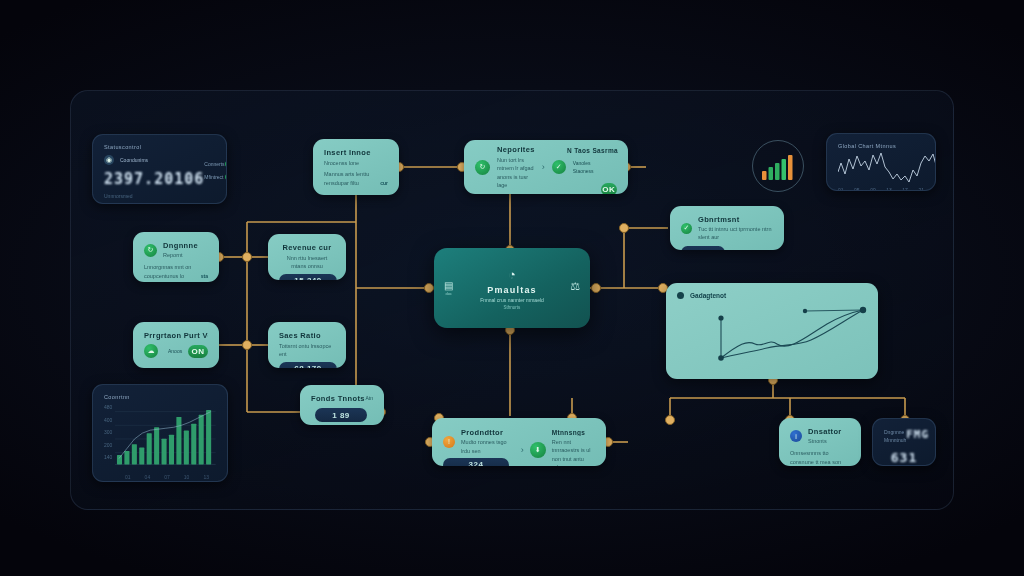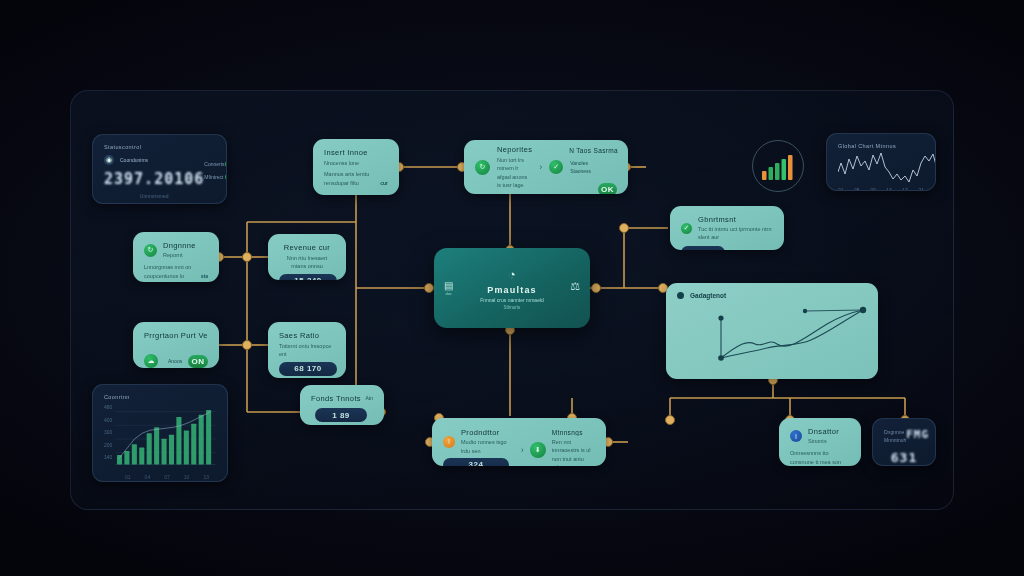--- a/index.html
+++ b/index.html
@@ -46,21 +46,21 @@
     border: 1px solid rgba(110,150,195,0.2);
     box-shadow: 0 3px 12px rgba(0,0,0,0.55);
   }
   .node.center {
     background: linear-gradient(150deg, #1d7f7c 0%, #14625f 60%, #125250 100%);
     box-shadow: 0 6px 22px rgba(0,0,0,0.6);
     border-radius: 13px;
   }
 
   .n-title {
-    font-size: 7.5px; font-weight: normal; color: #10343a;
+    font-size: 7.5px; font-weight: bold; color: #10343a;
     letter-spacing: .35px; white-space: nowrap; overflow: hidden;
     filter: blur(0.65px);
   }
   .n-sub {
     font-size: 5.5px; color: #2a5c60; margin-top: 2px;
     filter: blur(0.7px); line-height: 1.5;
   }
 
   .row { display: flex; align-items: center; gap: 6px; }
 
@@ -169,21 +169,21 @@
     <circle cx="905" cy="420" r="4.5"></circle>
     <circle cx="439" cy="418" r="4.5"></circle>
     <circle cx="572" cy="418" r="4.5"></circle>
     <circle cx="430" cy="442" r="4.5"></circle>
     <circle cx="608" cy="442" r="4.5"></circle>
   </svg>
 
   <div class="node dark" style="left:92px; top:134px; width:135px; height:70px;">
     <div class="panel-label">Statuscontrol</div>
     <div style="display:flex; justify-content:space-between; align-items:flex-start;">
-      <div style="flex:1;text-align:center;">
+      <div style="flex:1;">
         <div class="row" style="margin-top:2px;">
           <div class="ic" style="width:10px;height:10px;background:#27455f;">◉</div>
           <span class="tiny" style="color:#9fb6ce;">Coondunims</span>
         </div>
         <div class="bigno" style="margin-top:5px;">2397.20106</div>
         <div class="tiny" style="color:#47647f; margin-top:4px;">Unnnorsmed</div>
       </div>
       <div style="width:44px; padding-top:7px;">
         <div style="display:flex; align-items:center; justify-content:space-between; margin-bottom:5px;">
           <span class="tiny" style="color:#7d99b4;">Connerts</span>
@@ -260,34 +260,34 @@
       </div>
     </div>
     <div style="display:flex; align-items:flex-end; gap:4px; margin-top:4px;">
       <div class="n-sub" style="flex:1; margin:0;">Lnnorgnnas mnt on coupcentunus lo</div>
       <div class="tiny" style="color:#17525a; font-weight:bold;">sta</div>
     </div>
   </div>
 
   <div class="node teal" style="left:133px; top:322px; width:86px; height:46px;">
     <div class="n-title" style="text-align:center;">Prrgrtaon Purt Vew</div>
-    <div class="row" style="margin-top:14px; justify-content:space-between;">
+    <div class="row" style="margin-top:4px; justify-content:space-between;">
       <div class="ic green" style="width:14px;height:14px;">☁</div>
       <div class="tiny" style="color:#1b4f54; flex:1; margin-left:4px;">Anoos</div>
       <div class="pill green" style="width:32px;height:13px;">ON</div>
     </div>
   </div>
 
   <div class="node teal" style="left:268px; top:234px; width:78px; height:46px;text-align:center;">
     <div class="n-title">Revenue cur</div>
     <div class="n-sub">Nnn rttu lnesaert mtans onnsu</div>
     <div class="pill navy" style="width:58px;height:14px;margin:3px auto 0;">15 340</div>
   </div>
 
-  <div class="node teal" style="left:268px; top:322px; width:78px; height:56px;">
+  <div class="node teal" style="left:268px; top:322px; width:78px; height:46px;">
     <div class="n-title">Saes Ratio</div>
     <div class="n-sub">Tottsrnt ontu lrssopce ent</div>
     <div class="pill navy" style="width:58px;height:14px;margin:3px auto 0;">68 170</div>
   </div>
 
   <div class="node teal" style="left:300px; top:385px; width:84px; height:40px;">
     <div style="display:flex; justify-content:space-between; align-items:flex-start;">
       <div class="n-title">Fonds Tnnots</div>
       <div class="tiny" style="color:#1b4f54;">Atn</div>
     </div>

